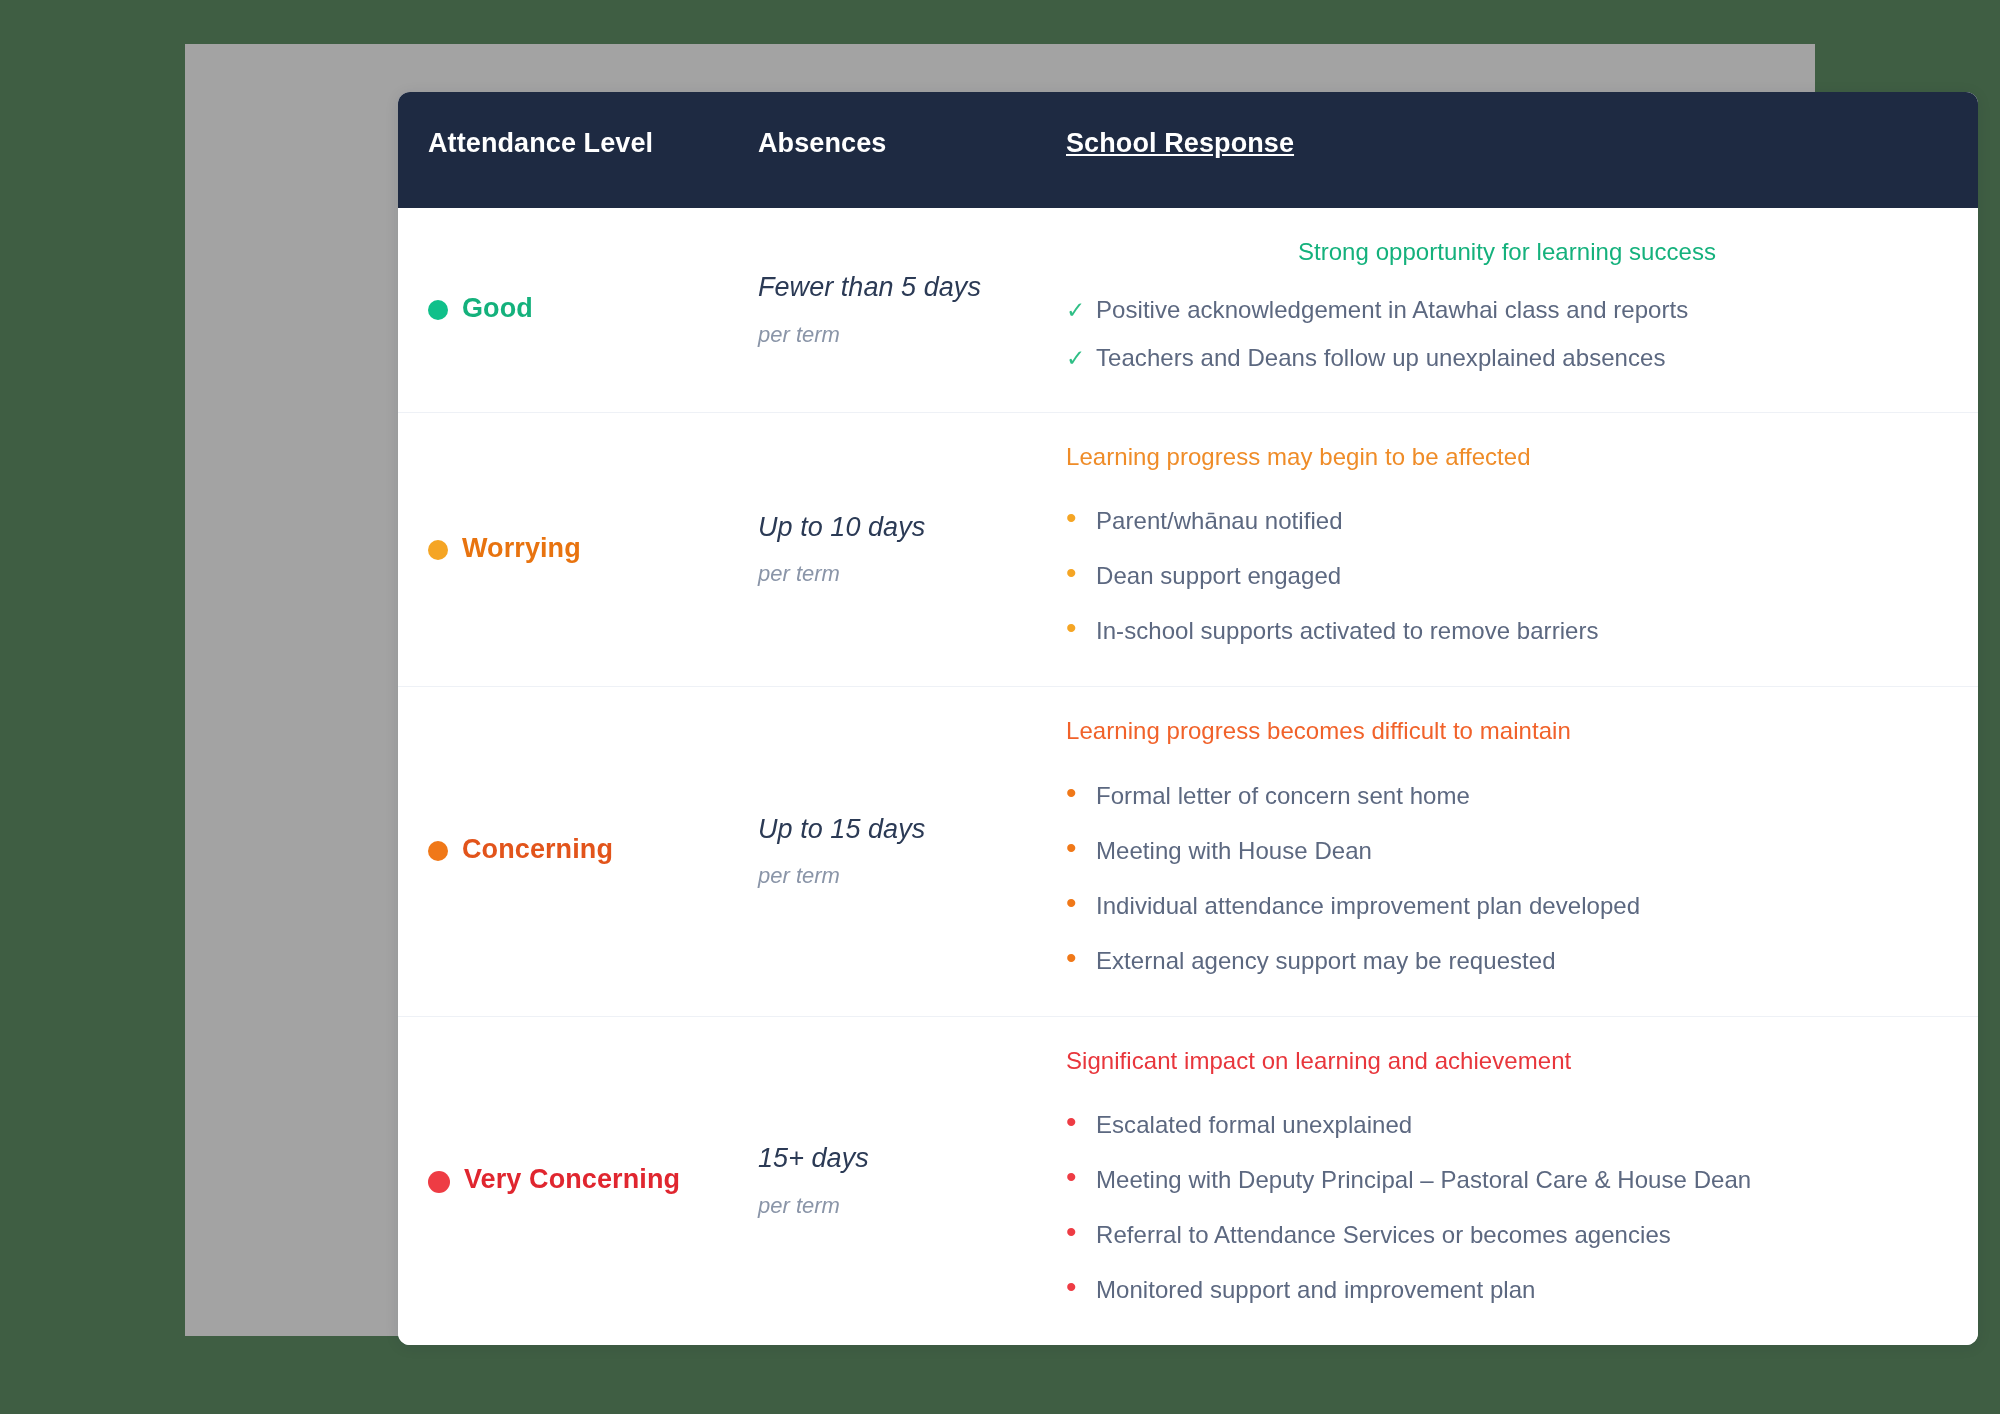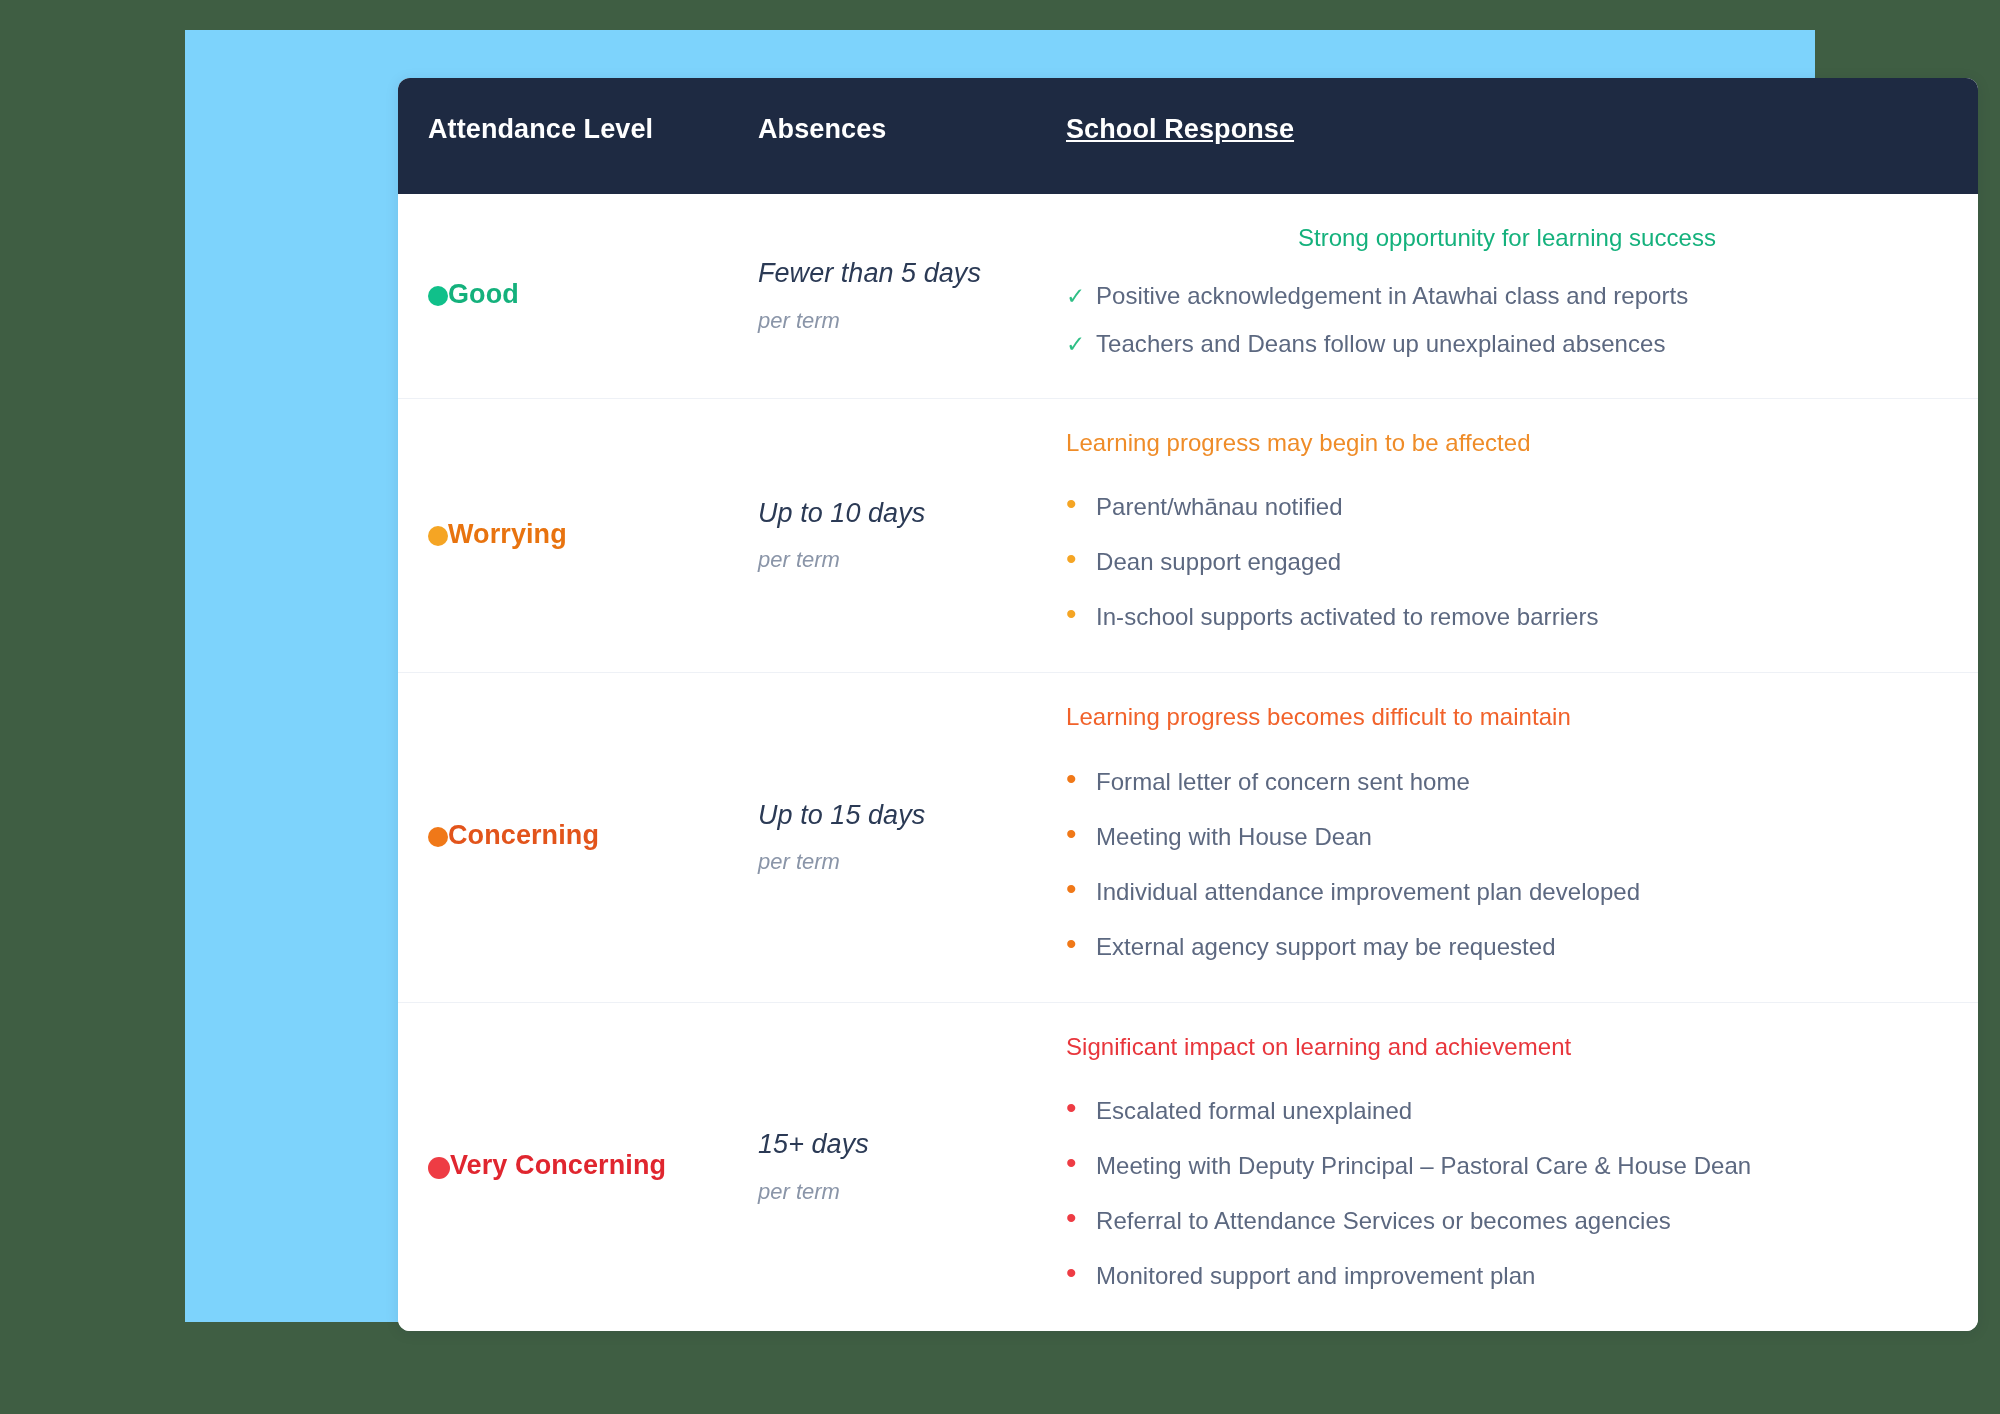--- a/index.html
+++ b/index.html
@@ -15,24 +15,24 @@
     display: flex;
     align-items: flex-start;
     justify-content: center;
     overflow: hidden;
   }
 
   
   .page-sheet {
     position: absolute;
     left: 185px;
-    top: 30px;
+    top: 44px;
     width: 1630px;
     height: 1292px;
-    background: #7dd3fc;
+    background: #a3a3a3;
   }
 
   .card-wrap {
     position: absolute;
     left: 213px;
     top: 48px;
     width: 1580px;
     background: #ffffff;
     border-radius: 12px;
     box-shadow: 0 2px 14px rgba(24,34,58,0.10);
@@ -75,20 +75,21 @@
     background: #ffffff;
   }
   td.cell-level { padding-left: 30px; }
   td.cell-abs   { padding-left: 20px; padding-right: 18px; vertical-align: middle; font-style: italic; }
   td.cell-resp  { padding-left: 18px; padding-right: 30px; vertical-align: top; }
 
   
   .level-inner {
     display: flex;
     align-items: flex-start;
+    gap: 14px;
   }
   .dot {
     width: 20px;
     height: 20px;
     border-radius: 50%;
     flex: 0 0 20px;
     margin-top: 9px;
   }
   .dot.lg { width: 22px; height: 22px; flex-basis: 22px; }
   .level-label {

